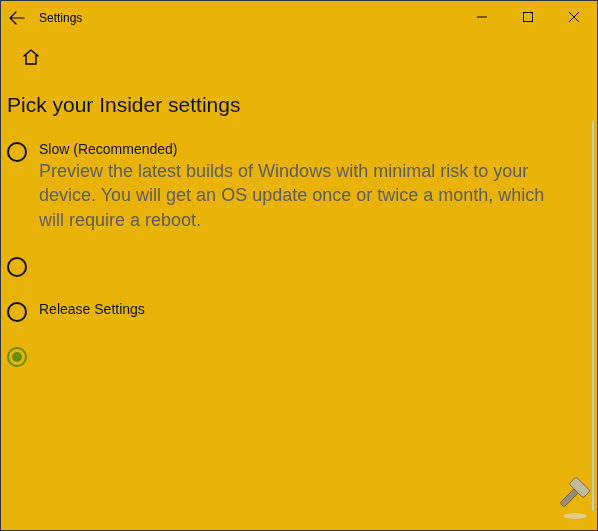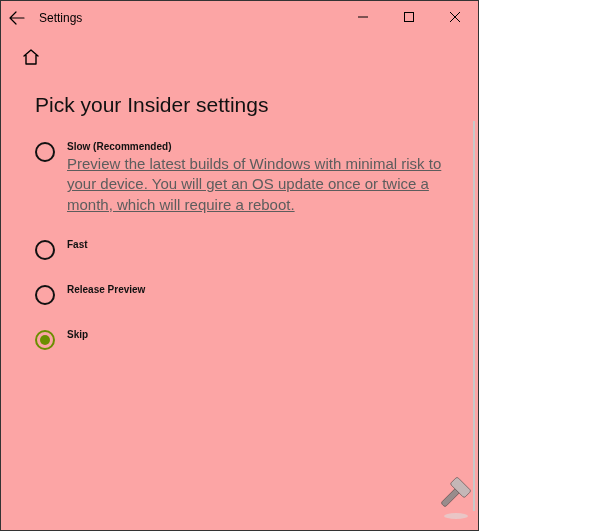--- a/index.html
+++ b/index.html
@@ -1,36 +1,36 @@
 <!DOCTYPE html>
 <html><head>
   <meta charset="utf-8">
   <style>
     * { box-sizing: border-box; margin: 0; padding: 0; }
     html, body { width: 598px; height: 531px; font-family: "Segoe UI", Arial, sans-serif; background: #fff; color: #000; overflow: hidden; }
-    .outer { width: 479px; height: 531px; border: 1px solid #333; position: relative; background: #fca5a5; }
+    .outer { width: 598px; height: 531px; border: 1px solid #333; position: relative; background: #eab308; }
     .titlebar { height: 34px; display: flex; align-items: center; padding-left: 8px; }
     .titlebar-left { display: flex; align-items: center; gap: 14px; }
     .back-arrow svg { width: 16px; height: 16px; display: block; }
     .app-title { font-size: 12px; color: #000; }
     .win-controls { position: absolute; right: 0; top: 0; display: flex; }
     .win-btn { width: 46px; height: 32px; display: flex; align-items: center; justify-content: center; }
     .win-btn svg { width: 10px; height: 10px; }
     .home-row { padding: 12px 0 0 20px; }
     .home-row svg { width: 20px; height: 20px; }
-    .content { padding: 22px 28px 0 34px; position: relative; }
+    .content { padding: 22px 28px 0 6px; position: relative; }
     .page-title { font-size: 21px; font-weight: 400; color: #111; margin-bottom: 24px; }
     .option { display: flex; align-items: flex-start; gap: 12px; margin-bottom: 24px; }
     .radio { flex: 0 0 auto; width: 20px; height: 20px; margin-top: 1px; }
     .radio-outer { width: 20px; height: 20px; border: 2px solid #111; border-radius: 50%; display: flex; align-items: center; justify-content: center; }
     .radio-outer.selected { border-color: #6b8e00; }
     .radio-inner { width: 10px; height: 10px; border-radius: 50%; background: #6b8e00; }
     .opt-texts { flex: 1; }
-    .opt-title { font-size: 10px; font-weight: 700; color: #111; margin-bottom: 2px; }
-    .opt-desc { font-size: 15px; font-weight: 400; color: #5d5d5d; line-height: 1.35; text-decoration: underline; }
+    .opt-title { font-size: 14px; font-weight: 400; color: #111; margin-bottom: 2px; }
+    .opt-desc { font-size: 18px; font-weight: 400; color: #5d5d5d; line-height: 1.35; }
     .scroll-ind { position: absolute; right: 3px; top: 120px; width: 2px; height: 390px; background: #c8c8c8; }
     .watermark { position: absolute; right: 6px; bottom: 6px; z-index: 5; opacity: 0.85; }
     .watermark svg { width: 44px; height: 44px; }
   </style>
 </head>
 <body>
 
 <div class="outer">
 
   <div class="titlebar">
@@ -80,41 +80,39 @@
         <div class="opt-title">Slow (Recommended)</div>
         <div class="opt-desc">Preview the latest builds of Windows with minimal risk to your device. You will get an OS update once or twice a month, which will require a reboot.</div>
       </div>
     </div>
 
     <div class="option">
       <div class="radio">
         <div class="radio-outer"></div>
       </div>
       <div class="opt-texts">
-        <div class="opt-title">Fast</div>
       </div>
     </div>
 
     <div class="option">
       <div class="radio">
         <div class="radio-outer"></div>
       </div>
       <div class="opt-texts">
-        <div class="opt-title">Release Preview</div>
+        <div class="opt-title">Release Settings</div>
       </div>
     </div>
 
     <div class="option">
       <div class="radio">
         <div class="radio-outer selected">
           <div class="radio-inner"></div>
         </div>
       </div>
       <div class="opt-texts">
-        <div class="opt-title">Skip</div>
       </div>
     </div>
 
   </div>
 
   <div class="scroll-ind"></div>
 
   <div class="watermark">
     <svg viewBox="0 0 44 44">
       <g transform="rotate(45 22 22)">

